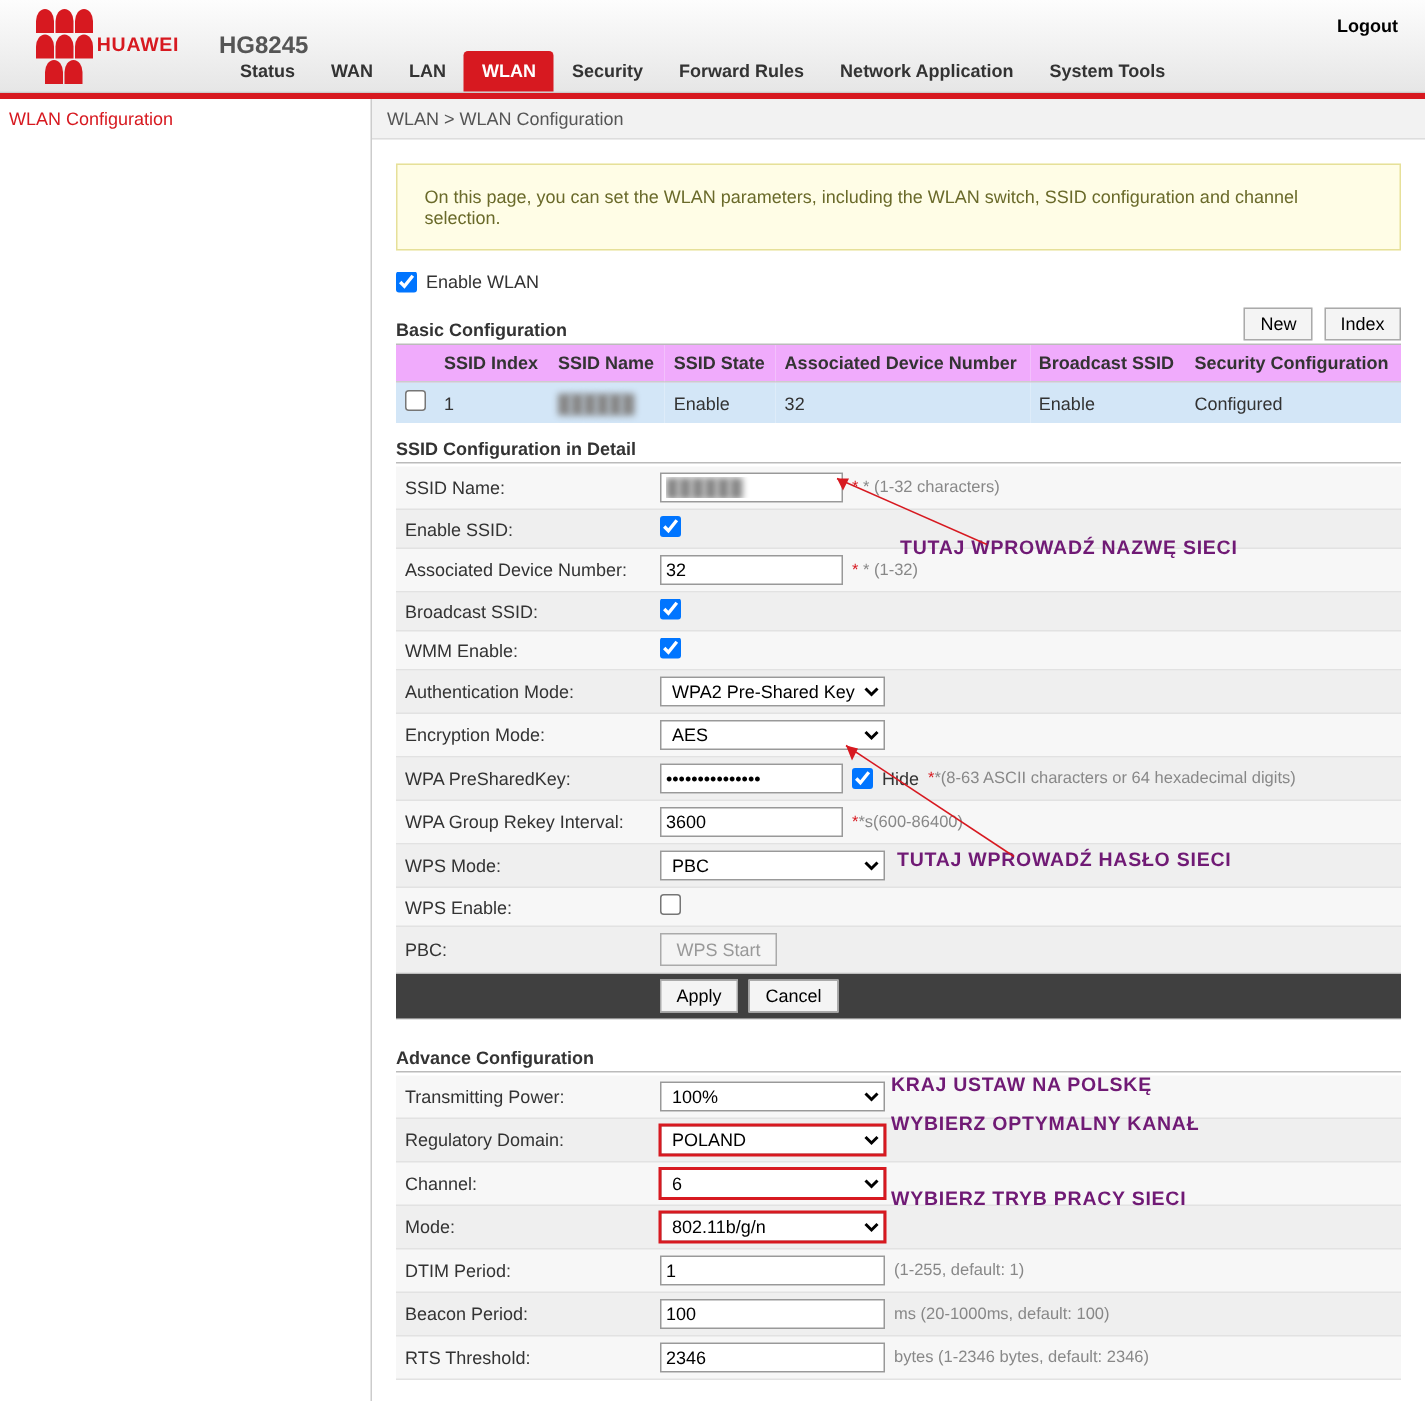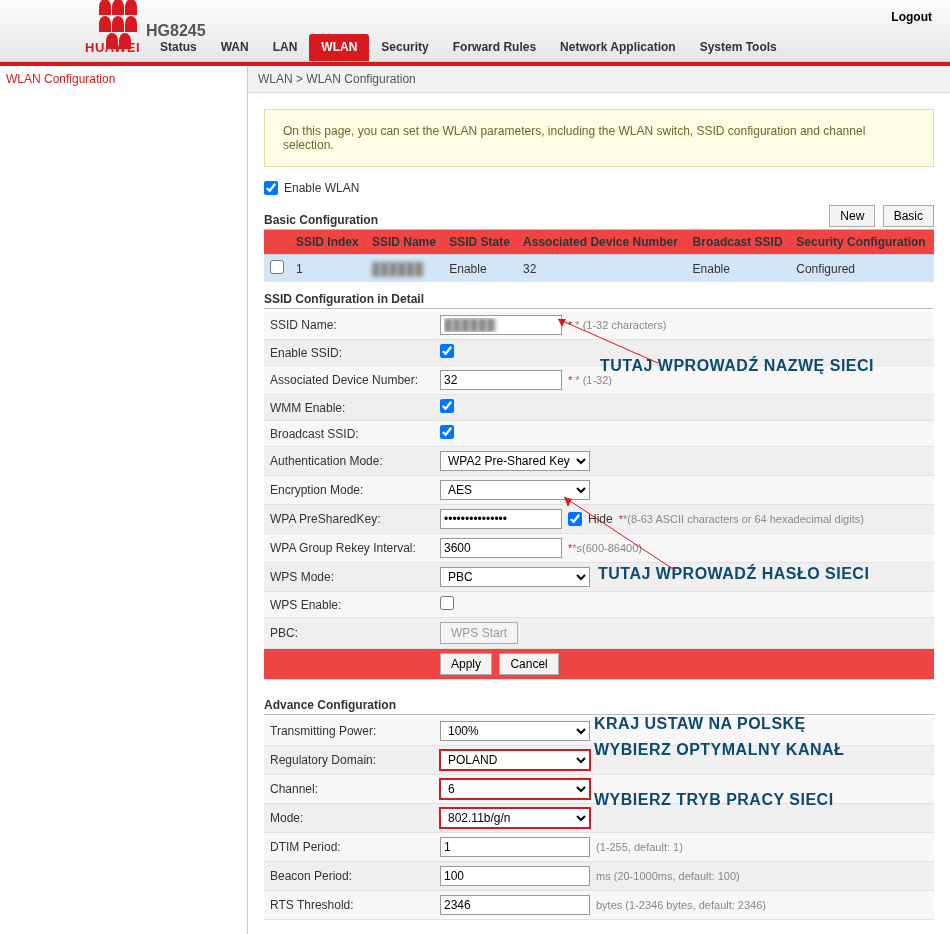--- a/index.html
+++ b/index.html
@@ -1,18 +1,18 @@
 <!DOCTYPE html>
 <html><head>
 <meta charset="utf-8">
 <style>
 * { box-sizing: border-box; margin: 0; padding: 0; font-family: Arial, sans-serif; }
 body { width: 950px; font-size: 12px; color: #333; background: #fff; }
 .header { background: linear-gradient(#fdfdfd,#e6e6e6); height: 62px; display: flex; align-items: center; border-bottom: 1px solid #ccc; position: relative; }
-.logo-box { width: 140px; display:flex; flex-direction:column; align-items:flex-end; justify-content:center; }
+.logo-box { width: 140px; display:flex; flex-direction:row; align-items:center; justify-content:center; }
 .logo-petals { width: 44px; height: 36px; display:flex; flex-wrap:wrap; align-content:center; justify-content:center; gap:1px; }
 .petal { width: 12px; height: 16px; background:#d71920; border-radius: 50% 50% 0 0; }
 .logo-text { color:#d71920; font-weight:bold; font-size:13px; letter-spacing:0.5px; margin-top:-2px; }
 .model { font-size: 16px; font-weight:bold; color:#555; margin-left:6px; }
 .logout { position:absolute; right:18px; top:10px; font-weight:bold; font-size:12px; color:#000; cursor:pointer; }
 .nav { position:absolute; bottom:0; left:148px; display:flex; gap:0; align-items:flex-end; }
 .nav a { display:block; padding:6px 12px 7px; font-size:12px; font-weight:bold; color:#333; text-decoration:none; cursor:pointer; }
 .nav a.active { background:#d71920; color:#fff; border-radius:3px 3px 0 0; }
 .redbar { height:4px; background:#d71920; }
 .layout { display:flex; }
@@ -22,36 +22,36 @@
 .crumb { background:#f2f2f2; padding:6px 10px; font-size:12px; color:#555; border-bottom:1px solid #ddd; }
 .content { padding:16px; position:relative; }
 .infobox { background:#fffde6; border:1px solid #e6e099; padding:14px 18px; color:#6a6a2a; font-size:12px; margin-bottom:14px; }
 .chk-line { margin:6px 0 10px; display:flex; align-items:center; gap:6px; font-size:12px; }
 input[type=checkbox]{ width:14px; height:14px; }
 .section-head { display:flex; justify-content:space-between; align-items:flex-end; border-bottom:1px solid #bbb; padding-bottom:2px; margin-top:6px; }
 .section-title { font-weight:bold; font-size:12px; }
 .btn { background:#f4f4f4; border:1px solid #aaa; padding:3px 10px; font-size:12px; cursor:pointer; }
 .btn + .btn { margin-left:4px; }
 table.grid { width:100%; border-collapse:collapse; font-size:12px; }
-table.grid th { background:#ef4444; text-align:left; padding:5px 6px; font-weight:bold; border-bottom:1px solid #ccc; }
+table.grid th { background:#f0abfc; text-align:left; padding:5px 6px; font-weight:bold; border-bottom:1px solid #ccc; }
 table.grid td { padding:5px 6px; }
 .row-sel { background:#d3e6f7; }
 .subtitle { font-weight:bold; font-size:12px; margin-top:10px; margin-bottom:2px; border-bottom:1px solid #bbb; padding-bottom:2px; }
 table.form { width:100%; border-collapse:collapse; font-size:12px; }
 table.form tr { border-bottom:1px solid #e2e2e2; background:#f7f7f7; }
 table.form tr:nth-child(even){ background:#efefef; }
 table.form td { padding:4px 6px; vertical-align:middle; }
 table.form td.lbl { width:170px; }
 table.form td.val .row-inline { display:flex; align-items:center; gap:6px; flex-wrap:wrap; }
 input[type=text], input[type=password], select { font-size:12px; padding:1px 3px; border:1px solid #999; background:#fff; height:20px; }
 .w120{width:122px;} .w150{width:150px;}
 .star { color:#d71920; }
 .hint { color:#888; font-size:11px; }
-.btnrow td { padding:8px 6px; background:#ef4444; }
-.annot { position:absolute; color:#0c4a6e; font-weight:bold; font-size:16px; letter-spacing:0.5px; pointer-events:none; font-family:"Arial Black", Arial, sans-serif; }
+.btnrow td { padding:8px 6px; background:#404040; }
+.annot { position:absolute; color:#701a75; font-weight:bold; font-size:13px; letter-spacing:0.5px; pointer-events:none; font-family:"Arial Black", Arial, sans-serif; }
 .redbox { outline:2px solid #d71920; outline-offset:-1px; }
 .blur { color:transparent; text-shadow:0 0 4px #888; }
 svg.arrow { position:absolute; pointer-events:none; }
 </style>
 </head>
 <body>
 
 <div class="header">
   <div class="logo-box">
     <div class="logo-petals">
@@ -93,21 +93,21 @@
 
       <div class="chk-line">
         <input type="checkbox" checked="" style="">
         <span>Enable WLAN</span>
       </div>
 
       <div class="section-head">
         <span class="section-title">Basic Configuration</span>
         <span>
           <button class="btn">New</button>
-          <button class="btn">Basic</button>
+          <button class="btn">Index</button>
         </span>
       </div>
       <table class="grid">
         <tbody>
             <tr>
           <th style="width:26px;"></th>
           <th>SSID Index</th>
           <th>SSID Name</th>
           <th>SSID State</th>
           <th>Associated Device Number</th>
@@ -145,25 +145,25 @@
         <tr>
               <td class="lbl">Associated Device Number:</td>
           <td class="val">
                 <div class="row-inline">
             <input type="text" class="w120" value="32" style="">
             <span class="hint"><span class="star">*</span> <span>* (1-32)</span></span>
           </div>
               </td>
             </tr>
         <tr>
+              <td class="lbl">Broadcast SSID:</td>
+          <td class="val"><input type="checkbox" checked="" style=""></td>
+            </tr>
+        <tr>
               <td class="lbl">WMM Enable:</td>
-          <td class="val"><input type="checkbox" checked="" style=""></td>
-            </tr>
-        <tr>
-              <td class="lbl">Broadcast SSID:</td>
           <td class="val"><input type="checkbox" checked="" style=""></td>
             </tr>
         <tr>
               <td class="lbl">Authentication Mode:</td>
           <td class="val"><select class="w150"><option>WPA2 Pre-Shared Key</option></select></td>
             </tr>
         <tr>
               <td class="lbl">Encryption Mode:</td>
           <td class="val"><select class="w150"><option>AES</option></select></td>
             </tr>

